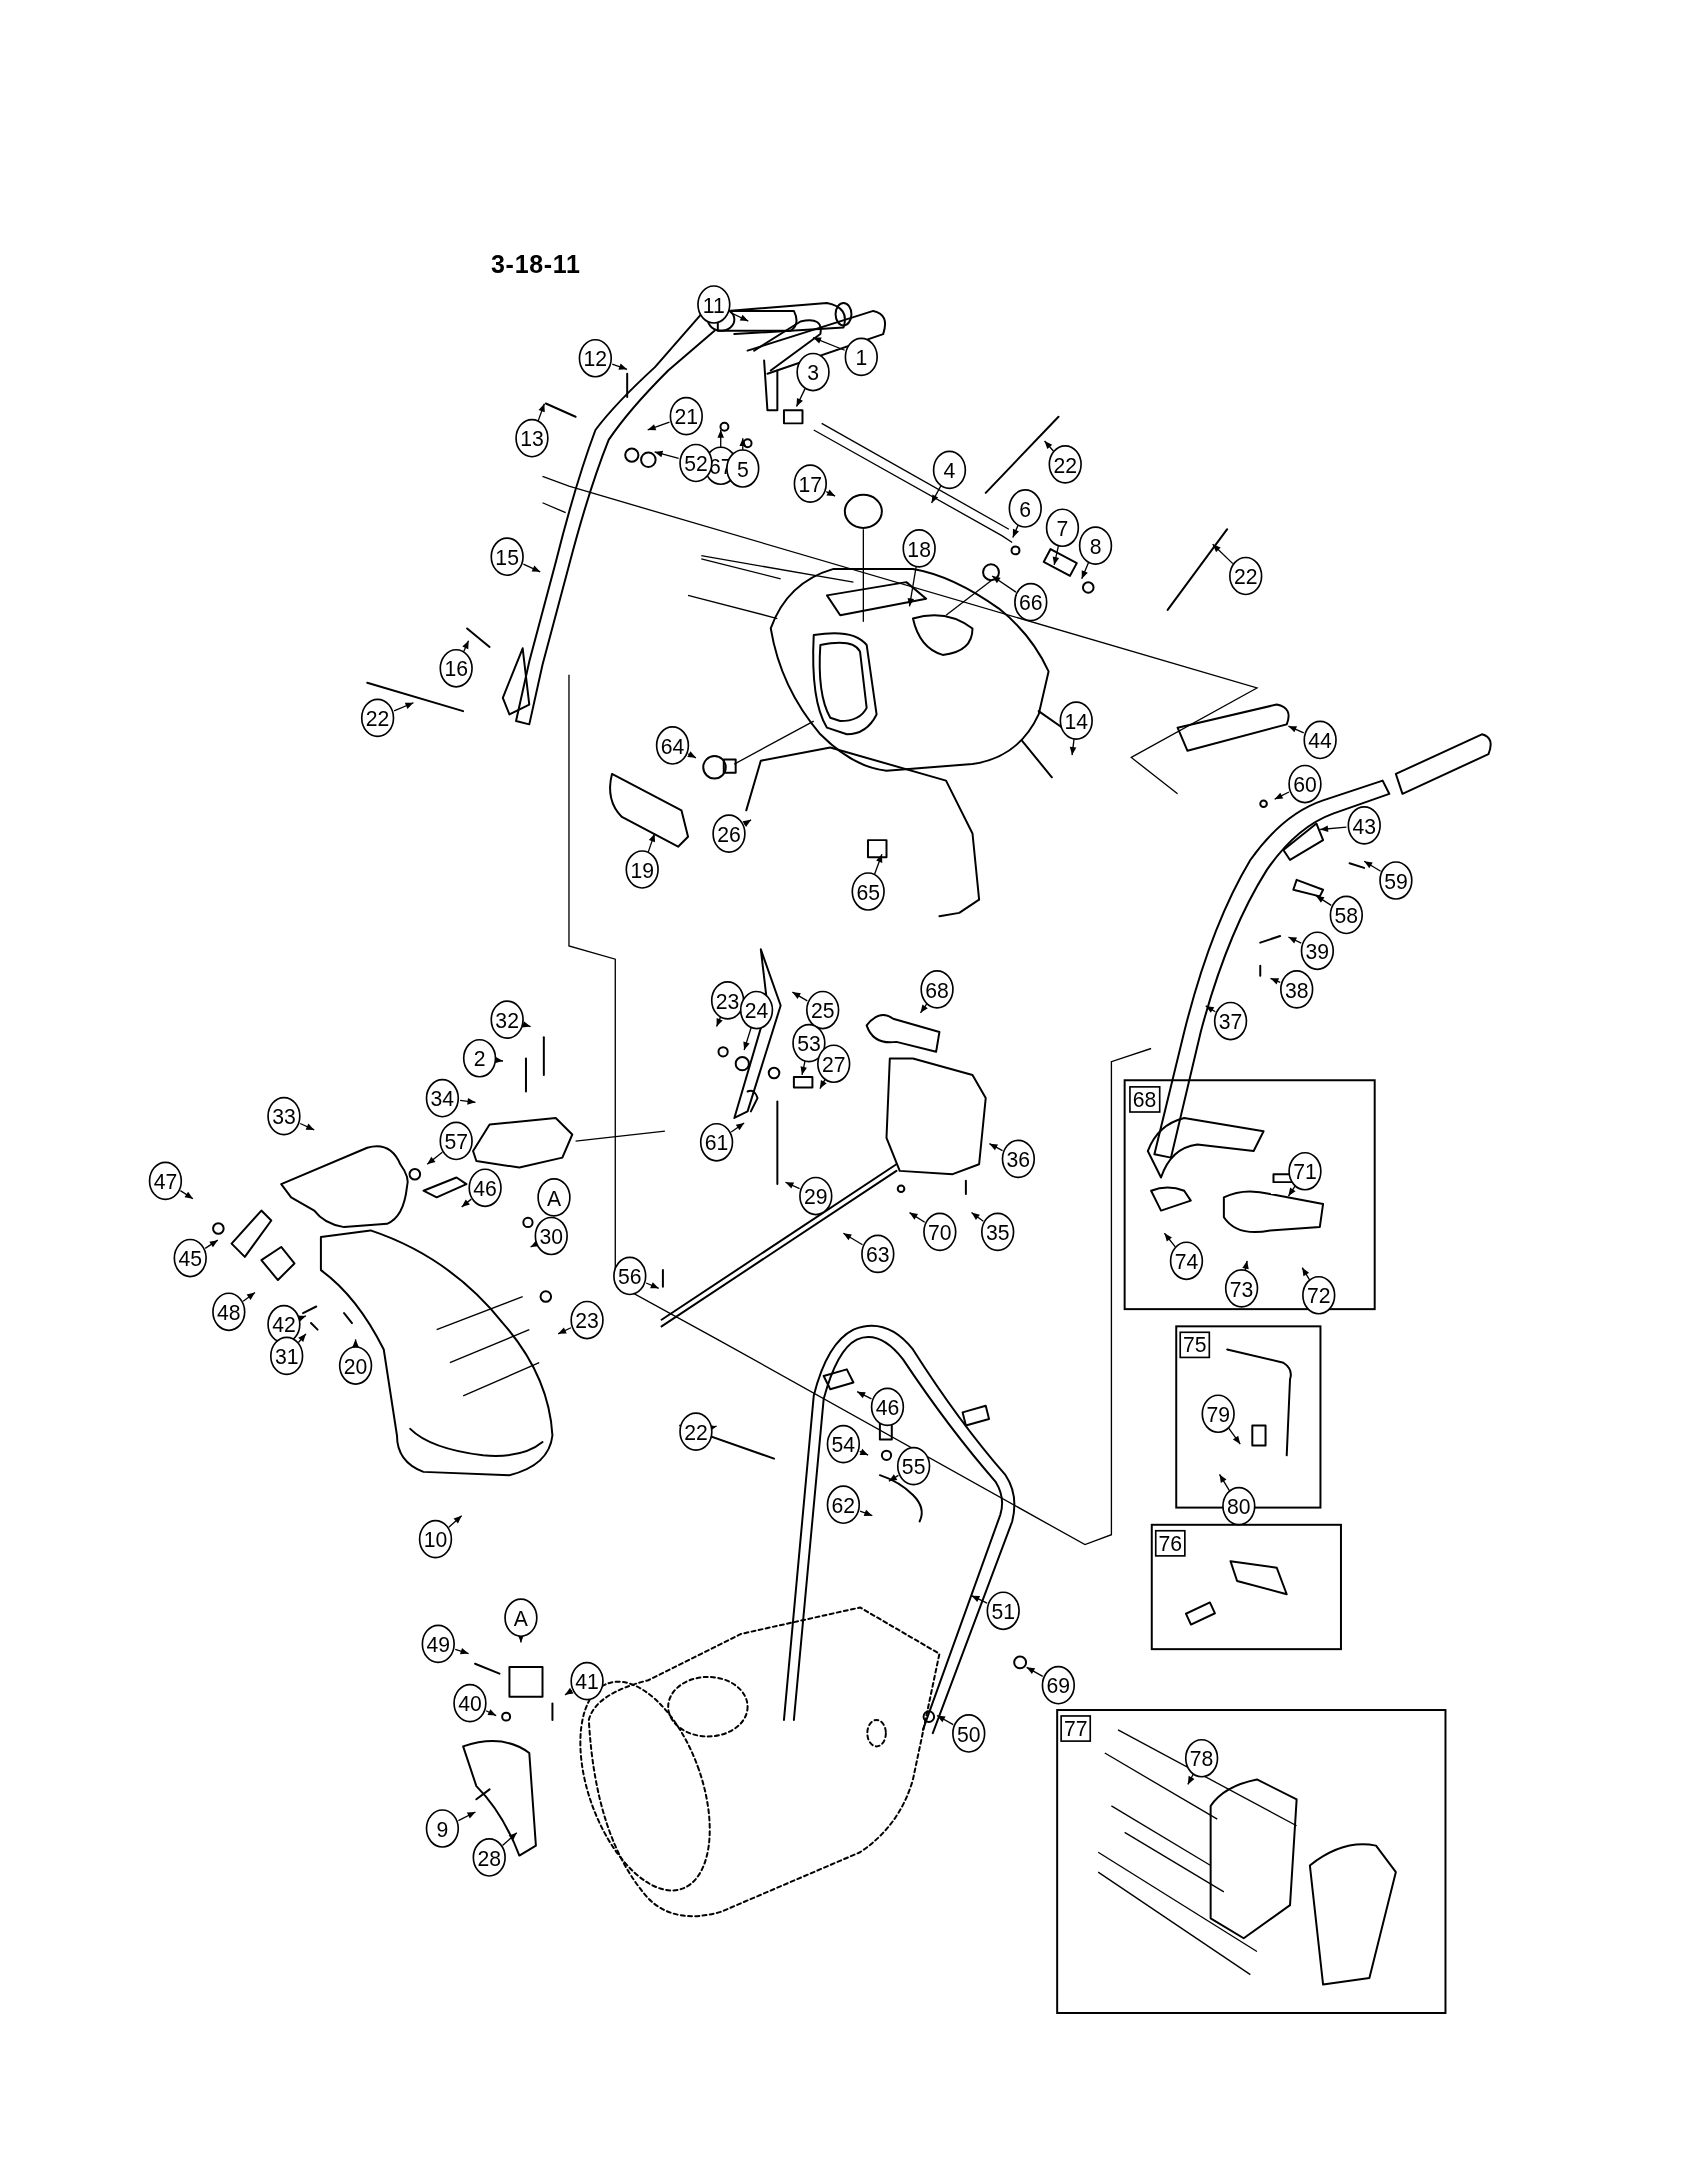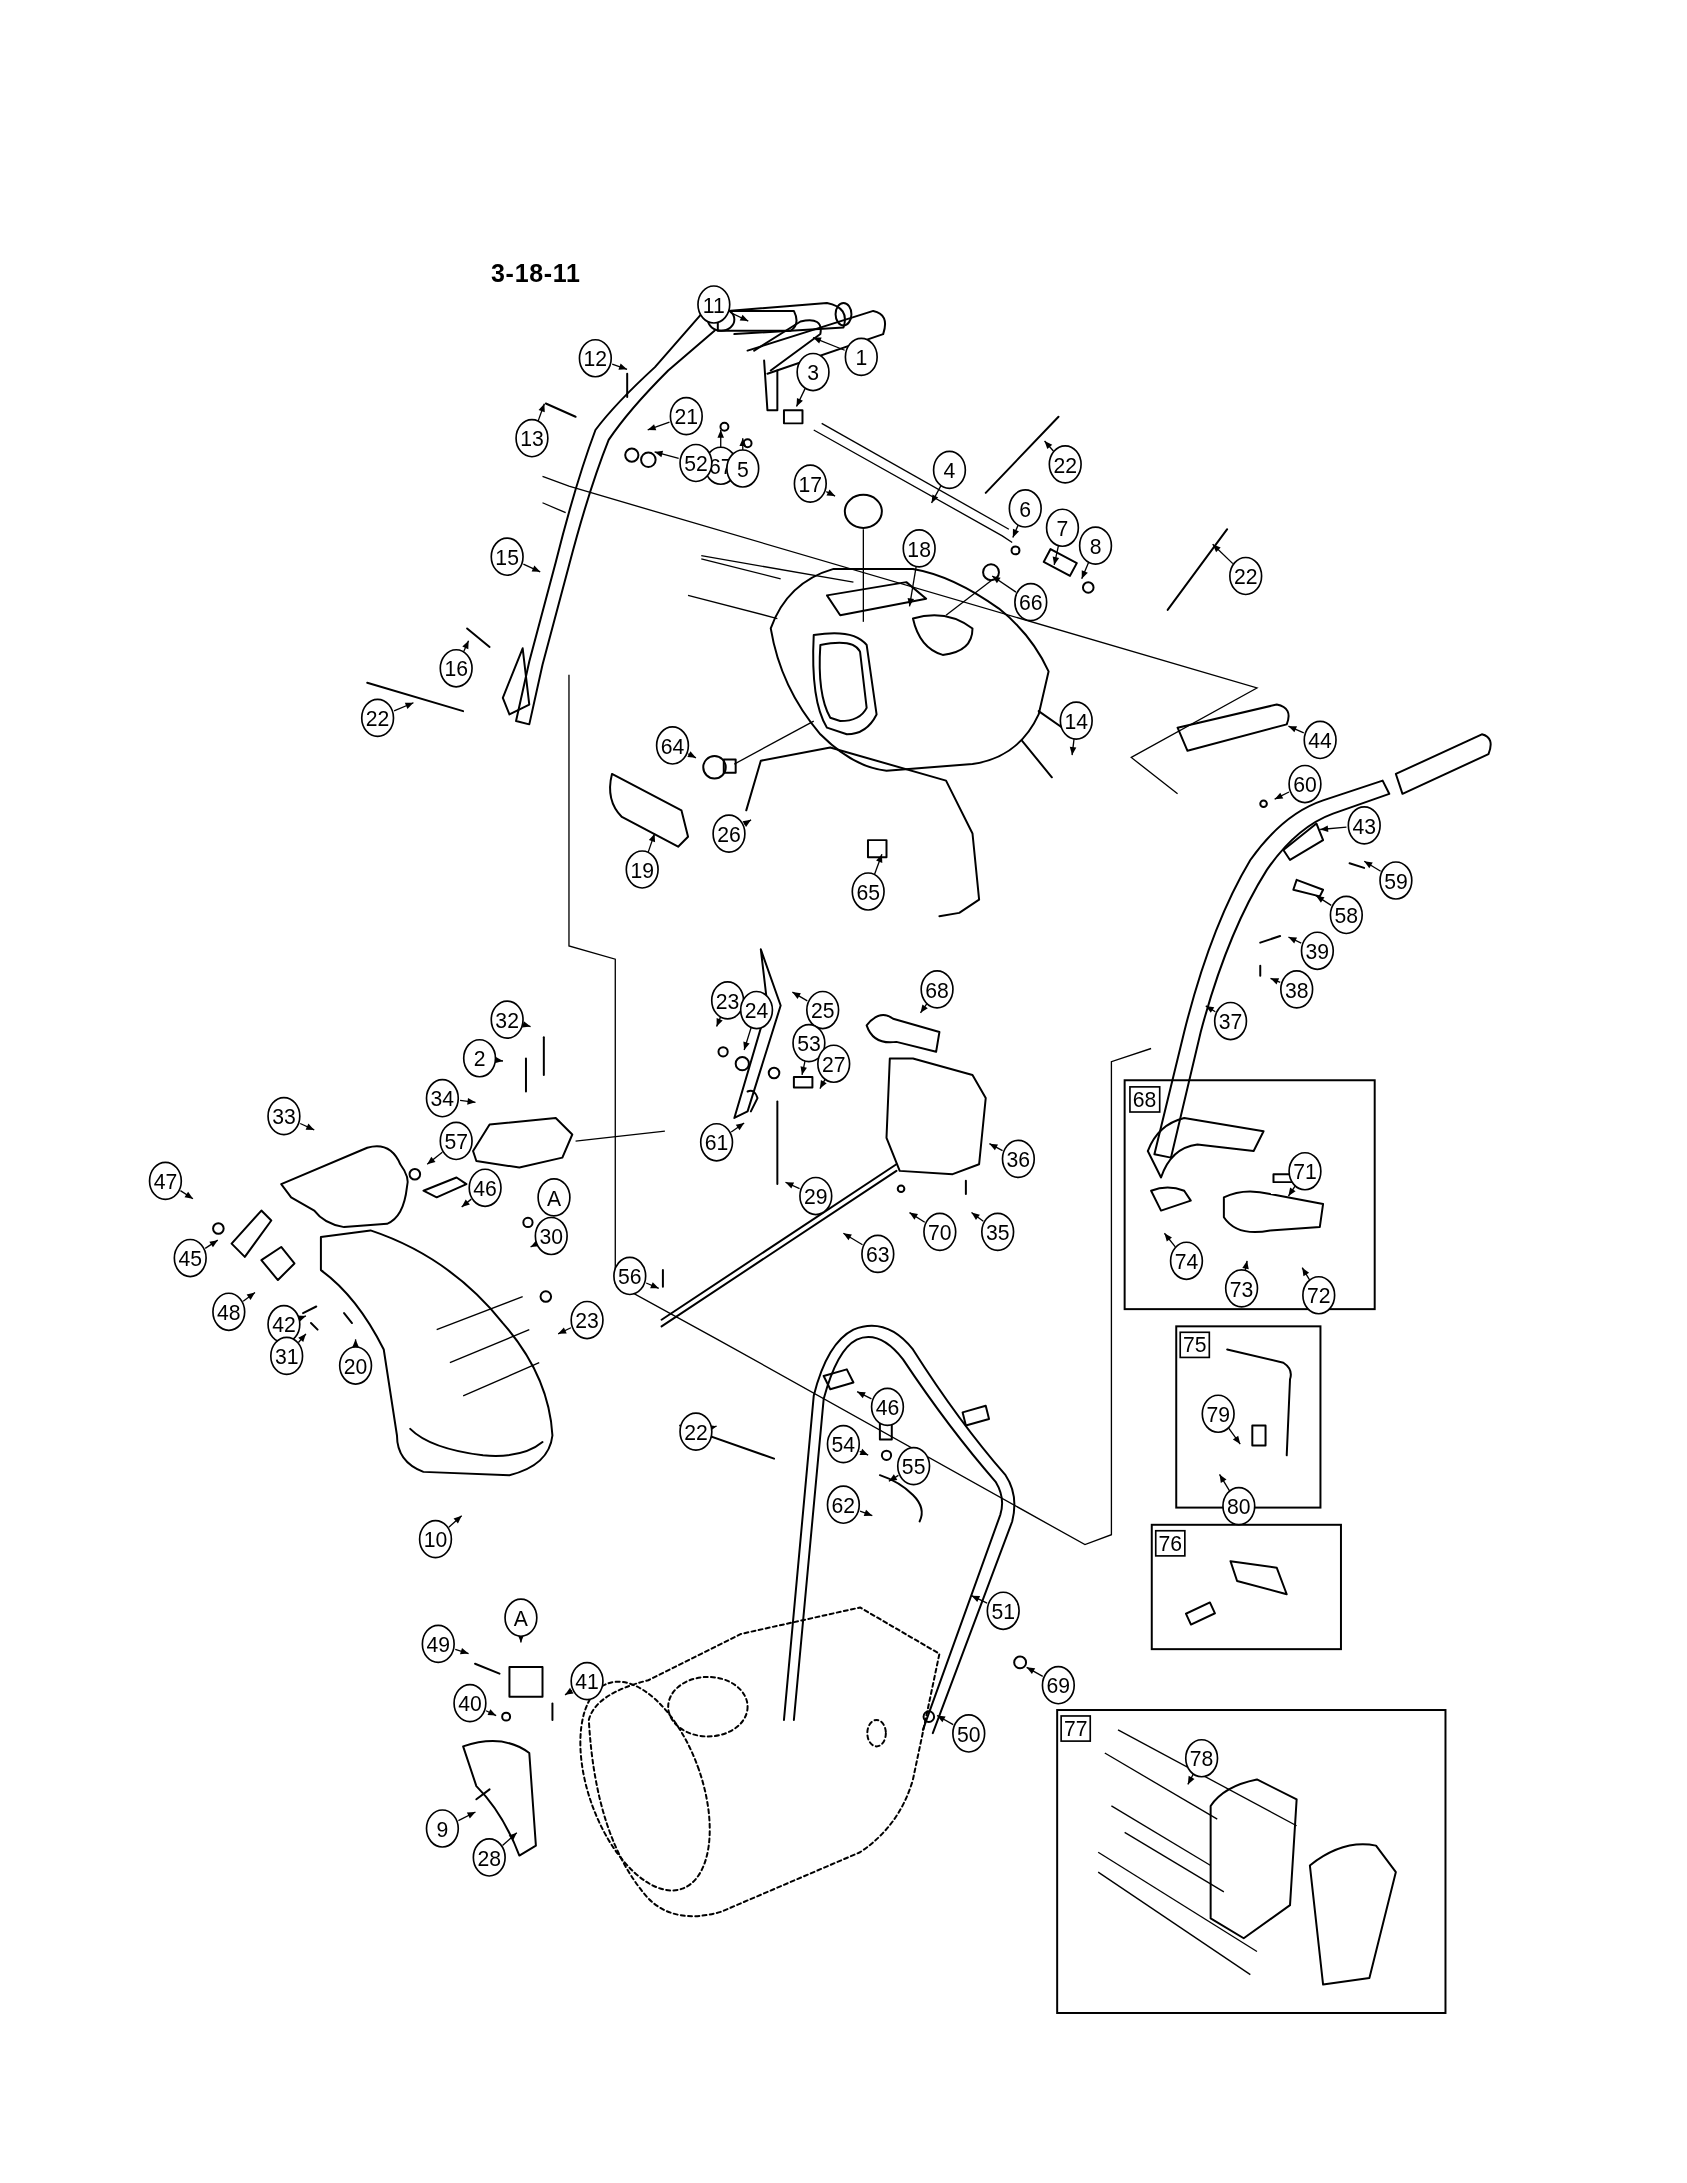--- a/index.html
+++ b/index.html
@@ -1,18 +1,18 @@
 <!DOCTYPE html>
 <html style="font-size:10.6px"><head>
 <meta charset="utf-8">
 <style>
   html, body { margin:0; padding:0; background:#ffffff; }
   body { width:1687px; height:2183px; position:relative; overflow:hidden; font-family:"Liberation Sans", sans-serif; }
   #diagram { position:absolute; left:0; top:0; width:1687px; height:2183px; }
-  .title { position:absolute; left:491px; top:250px; font-family:"Liberation Sans", sans-serif; font-weight:bold; font-size:25px; color:#000; letter-spacing:0.7px;margin-top:9px; }
+  .title { position:absolute; left:491px; top:250px; font-family:"Liberation Sans", sans-serif; font-weight:bold; font-size:25px; color:#000; letter-spacing:0.7px; }
   svg text { font-family:"Liberation Sans Narrow","Liberation Sans", sans-serif; }
   .part { fill:none; stroke:#000; stroke-width:3; stroke-linejoin:round; stroke-linecap:round; }
   .part-thin { fill:none; stroke:#000; stroke-width:2; }
   .leader { fill:none; stroke:#000; stroke-width:2; }
   .callout-circle { fill:#fff; stroke:#000; stroke-width:2.5; }
   .callout-text { font-size:32px; fill:#000; text-anchor:middle; dominant-baseline:central; }
   .inset-box { fill:none; stroke:#000; stroke-width:3; }
   .inset-label-box { fill:#fff; stroke:#000; stroke-width:2.5; }
   .inset-label-text { font-size:32px; fill:#000; text-anchor:middle; dominant-baseline:central; }
   .dashed { stroke-dasharray:6 5; }

